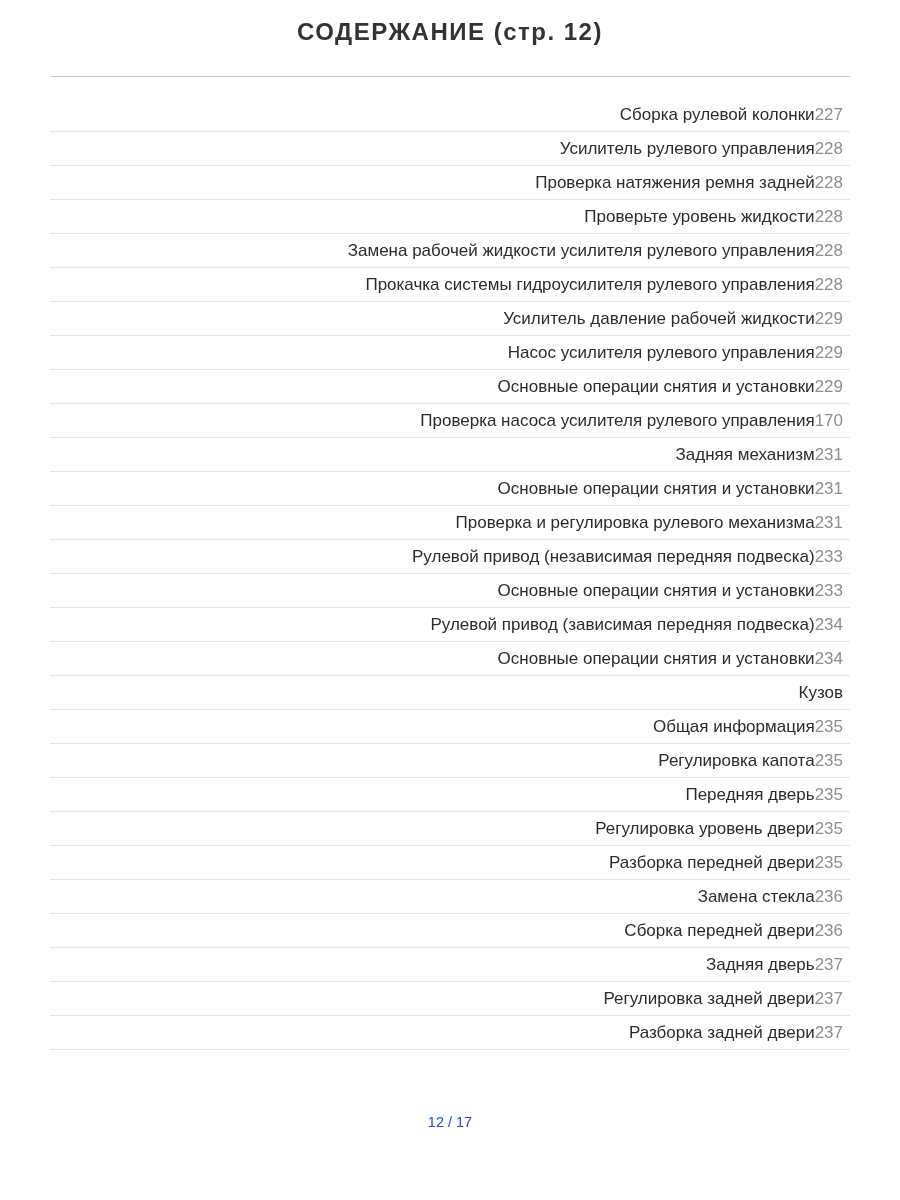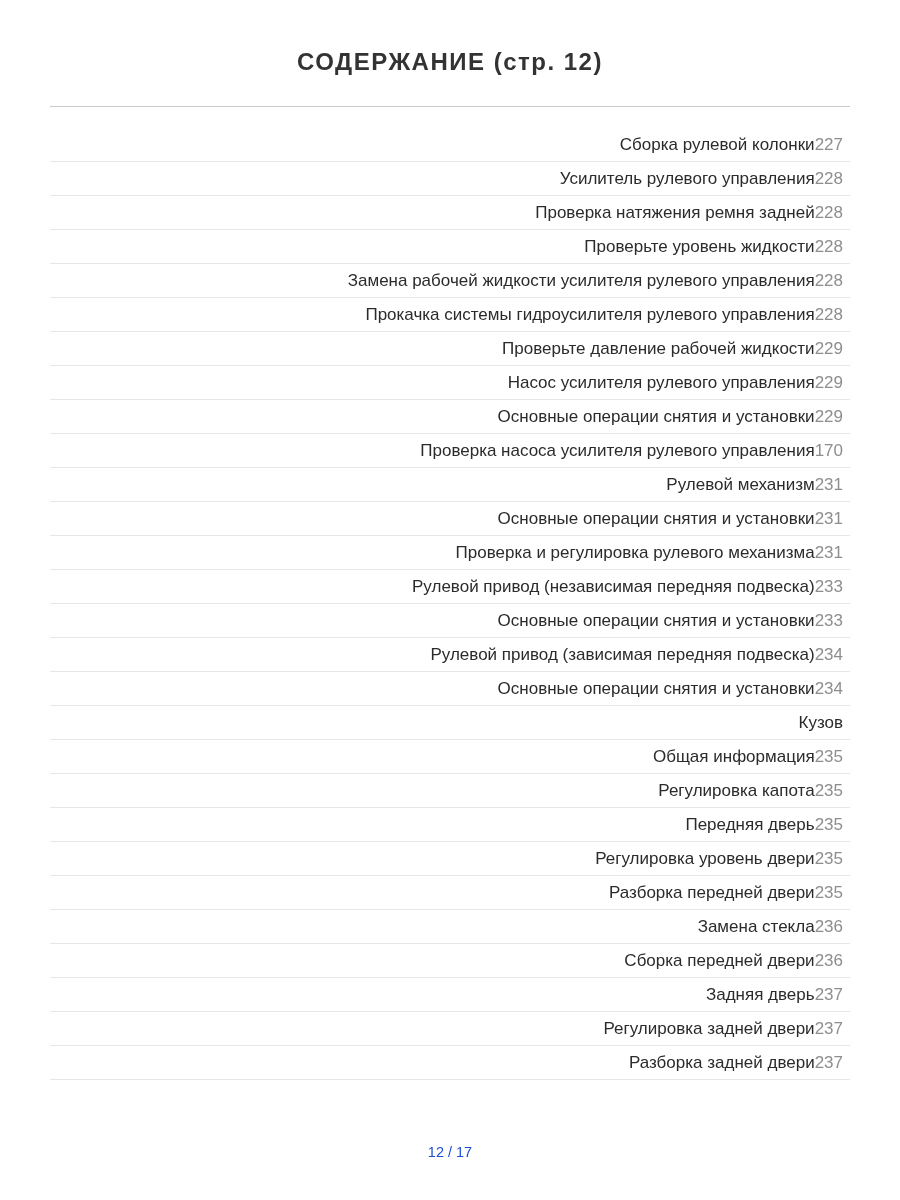--- a/index.html
+++ b/index.html
@@ -10,22 +10,22 @@
   }
   body {
     width: 900px;
     height: 1200px;
     position: relative;
   }
   .container {
     margin: 0 50px;
   }
   .page-title {
-    margin: 16px;
-    padding-top: 32px;
+    margin: 1px;
+    padding-top: 17px;
     text-align: center;
     font-size: 24px;
     font-weight: bold;
     letter-spacing: 1.5px;
     color: #333333;
     line-height: 28px;
   }
   .title-divider {
     border: none;
     border-top: 1px solid #c9c9c9;
@@ -93,41 +93,41 @@
         <span class="toc-label">Замена рабочей жидкости усилителя рулевого управления</span>
         <span class="toc-page">228</span>
       </div>
 
       <div class="toc-row">
         <span class="toc-label">Прокачка системы гидроусилителя рулевого управления</span>
         <span class="toc-page">228</span>
       </div>
 
       <div class="toc-row">
-        <span class="toc-label">Проверьте давление рабочей жидкости</span>
+        <span class="toc-label">Усилитель давление рабочей жидкости</span>
         <span class="toc-page">229</span>
       </div>
 
       <div class="toc-row">
         <span class="toc-label">Насос усилителя рулевого управления</span>
         <span class="toc-page">229</span>
       </div>
 
       <div class="toc-row">
         <span class="toc-label">Основные операции снятия и установки</span>
         <span class="toc-page">229</span>
       </div>
 
       <div class="toc-row">
         <span class="toc-label">Проверка насоса усилителя рулевого управления</span>
         <span class="toc-page">170</span>
       </div>
 
       <div class="toc-row">
-        <span class="toc-label">Рулевой механизм</span>
+        <span class="toc-label">Задняя механизм</span>
         <span class="toc-page">231</span>
       </div>
 
       <div class="toc-row">
         <span class="toc-label">Основные операции снятия и установки</span>
         <span class="toc-page">231</span>
       </div>
 
       <div class="toc-row">
         <span class="toc-label">Проверка и регулировка рулевого механизма</span>

